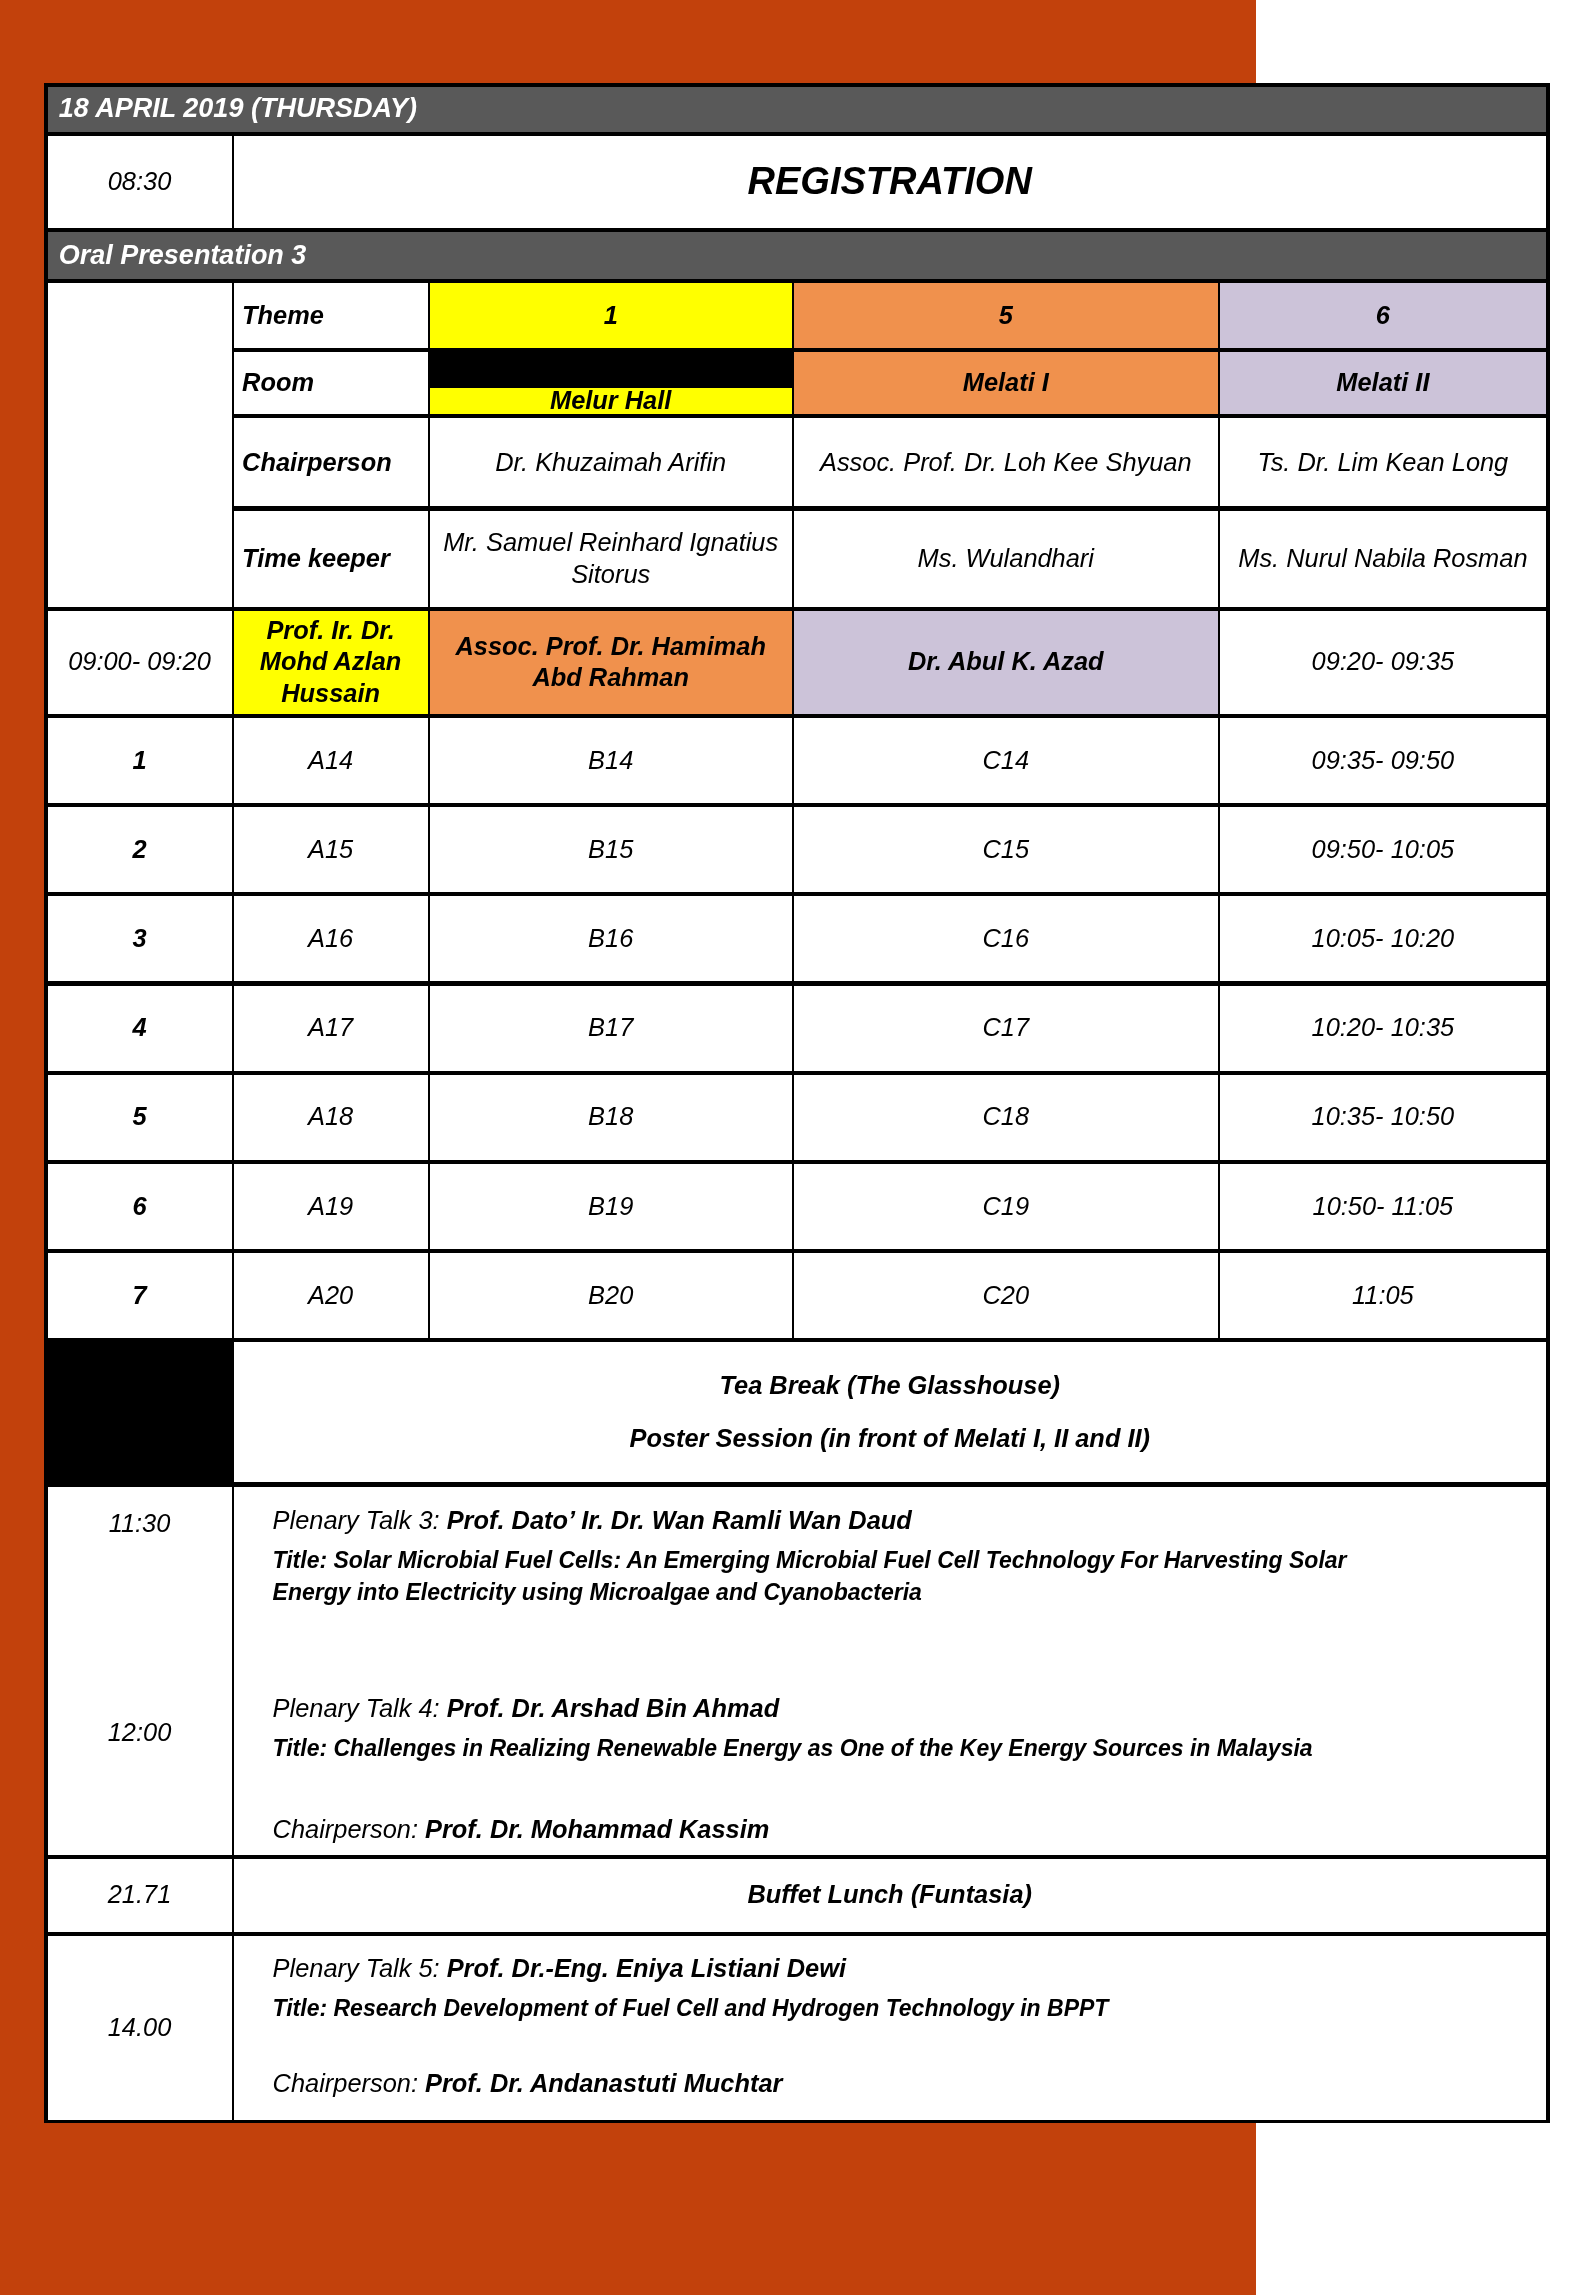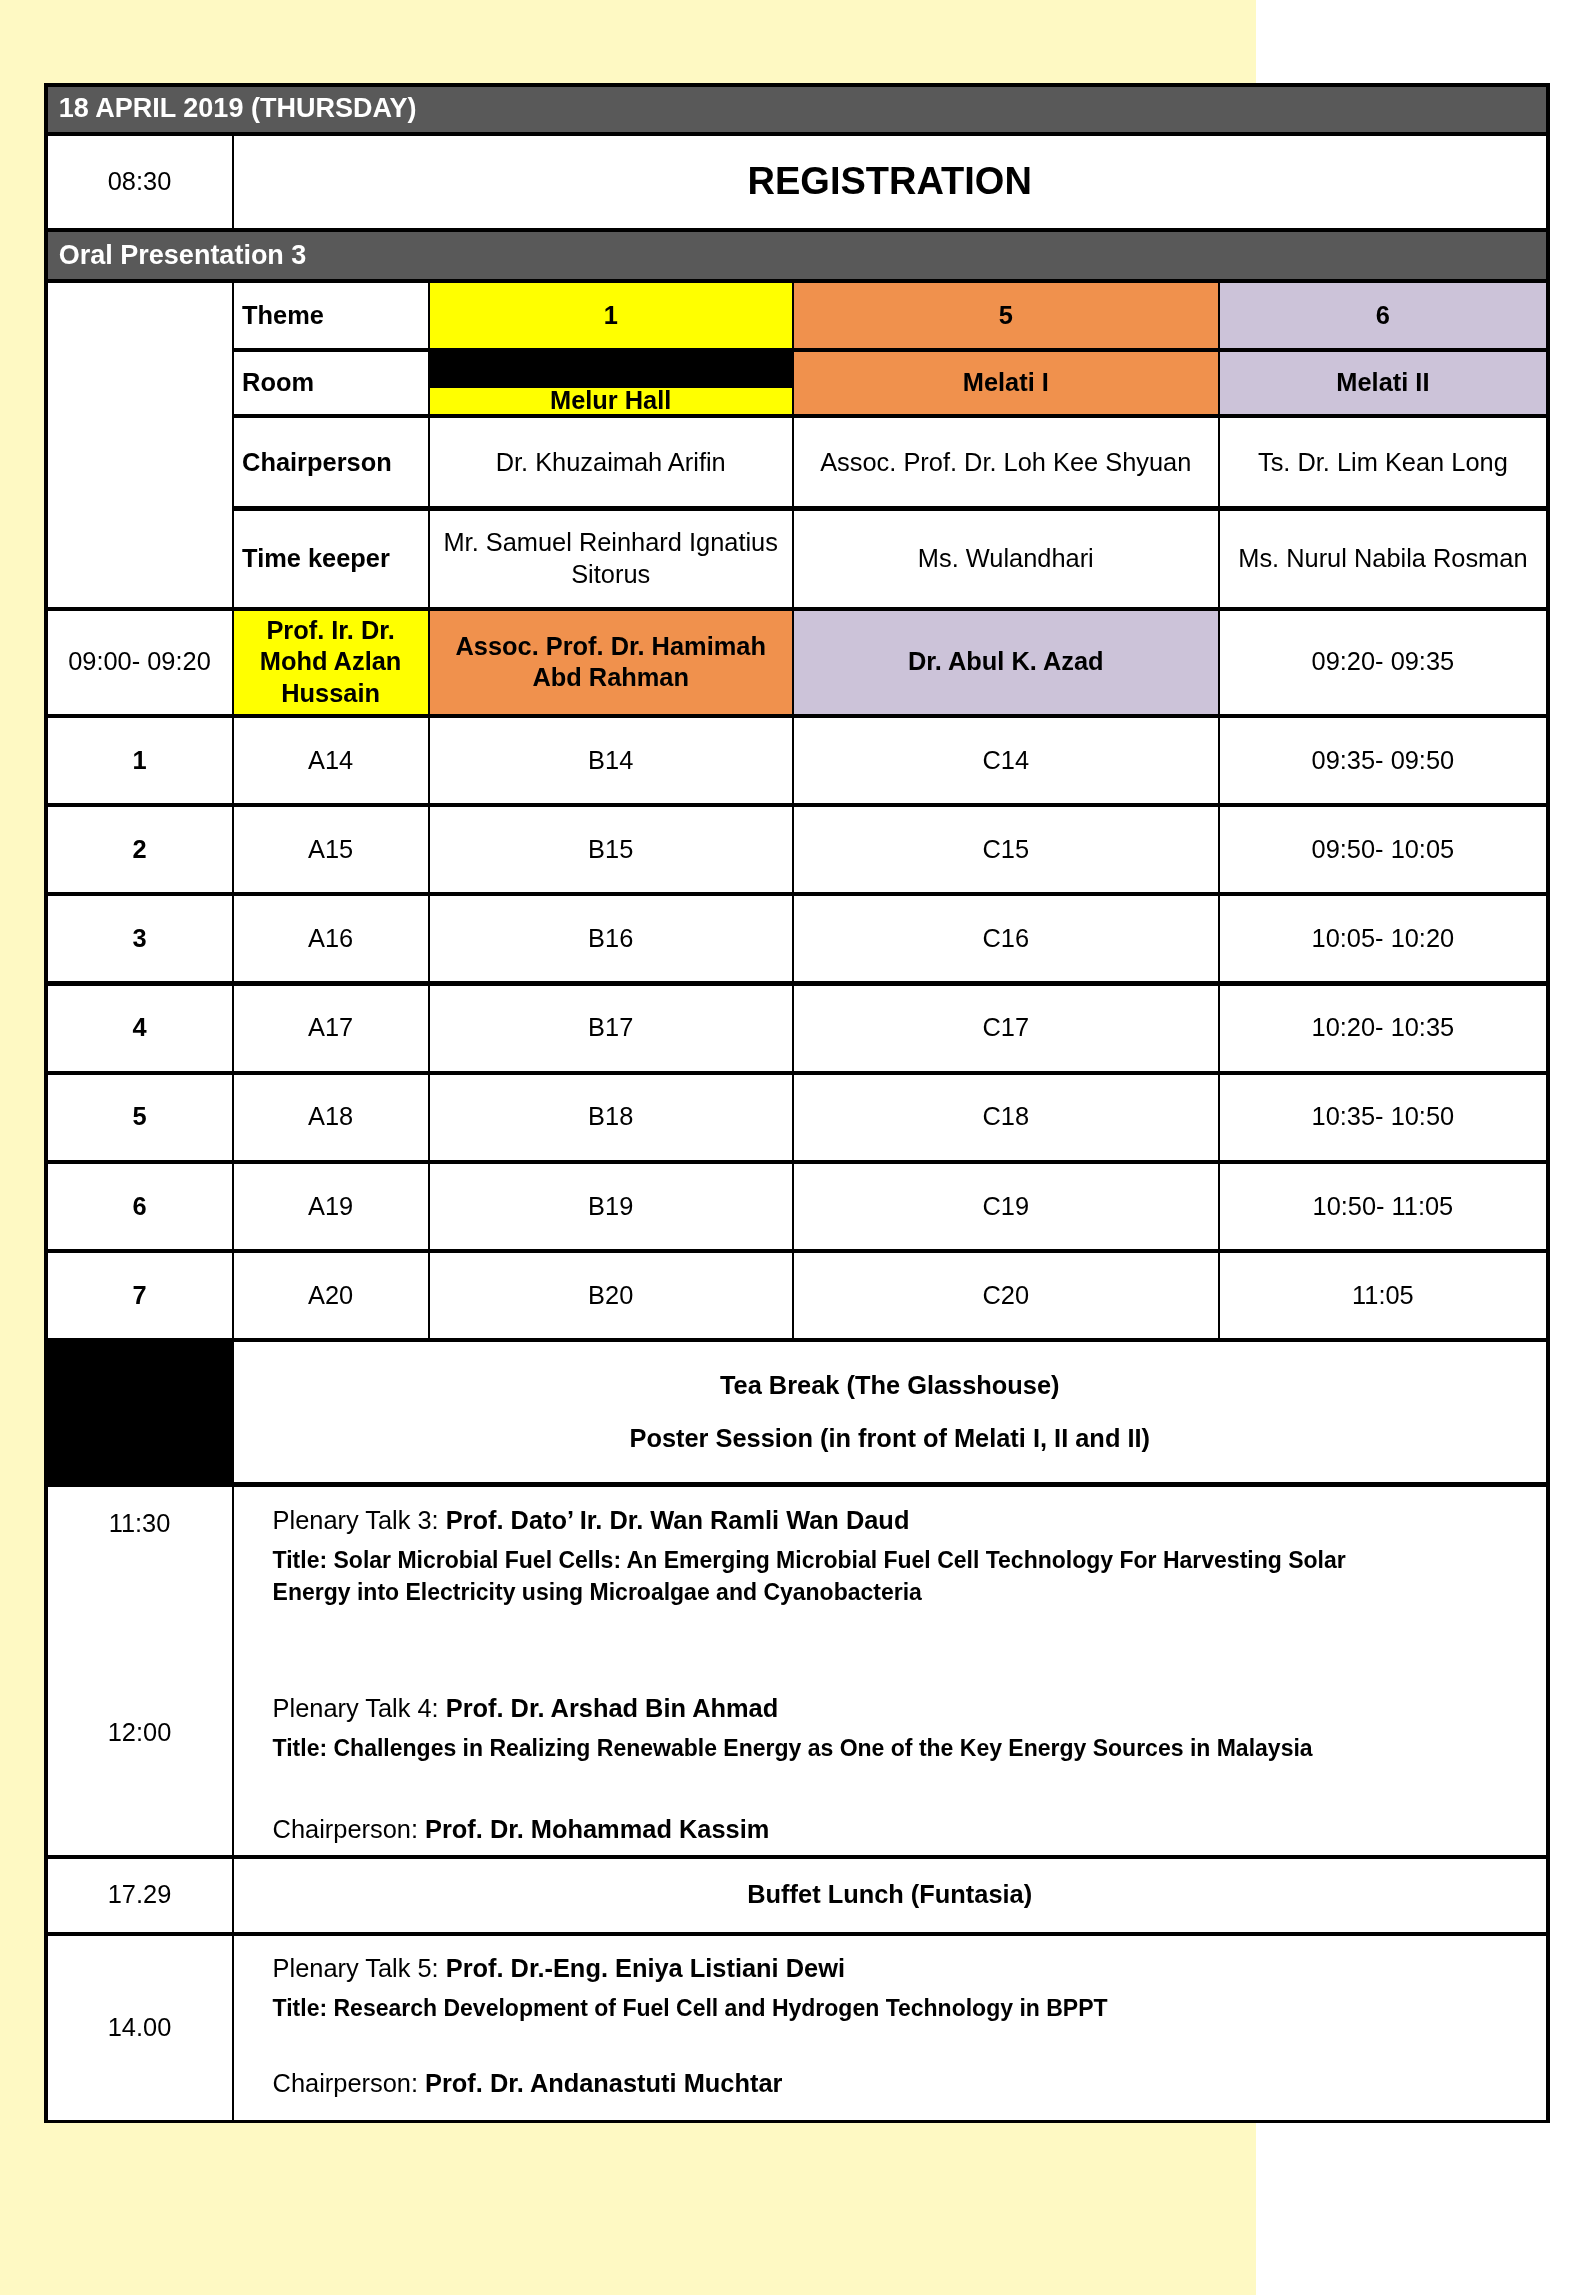--- a/index.html
+++ b/index.html
@@ -1,22 +1,23 @@
 <!DOCTYPE html>
 <html style="font-size:11.3px"><head>
 <meta charset="utf-8">
 <style>
   html, body { margin: 0; padding: 0; background: #ffffff; }
   .page {
     position: relative;
     width: 1256px;
     height: 2295px;
-    background: #fef9c3;
+    background: #c2410c;
     font-family: "Liberation Sans", "DejaVu Sans", sans-serif;
     color: #000000;
+    font-style: italic;
   }
   .sched {
     position: absolute;
     left: 44px;
     top: 83px;
     width: 1499px;
     display: grid;
     grid-template-columns: 184px 194px 362px 424px 326px;
     grid-template-rows: 45px 92px 47px 65px 62px 88px 96px 103px repeat(7, 85px) 140px 368px 73px 184px;
     column-gap: 2.1px;
@@ -183,21 +184,21 @@
       <div class="title-line">Title: Solar Microbial Fuel Cells: An Emerging Microbial Fuel Cell Technology For Harvesting Solar Energy into Electricity using Microalgae and Cyanobacteria</div>
       <div class="talk-line mt-talk4">
         <span>Plenary Talk 4: </span><span class="speaker">Prof. Dr. Arshad Bin Ahmad</span>
       </div>
       <div class="title-line">Title: Challenges in Realizing Renewable Energy as One of the Key Energy Sources in Malaysia</div>
       <div class="talk-line mt-chair">
         <span>Chairperson: </span><span class="speaker">Prof. Dr. Mohammad Kassim</span>
       </div>
     </div>
 
-    <div class="cell">17.29</div>
+    <div class="cell">21.71</div>
     <div class="cell bold span-right">Buffet Lunch (Funtasia)</div>
 
     <div class="cell">14.00</div>
     <div class="cell block-content p5-content span-right">
       <div class="talk-line">
         <span>Plenary Talk 5: </span><span class="speaker">Prof. Dr.-Eng. Eniya Listiani Dewi</span>
       </div>
       <div class="title-line">Title: Research Development of Fuel Cell and Hydrogen Technology in BPPT</div>
       <div class="talk-line mt-chair">
         <span>Chairperson: </span><span class="speaker">Prof. Dr. Andanastuti Muchtar</span>

